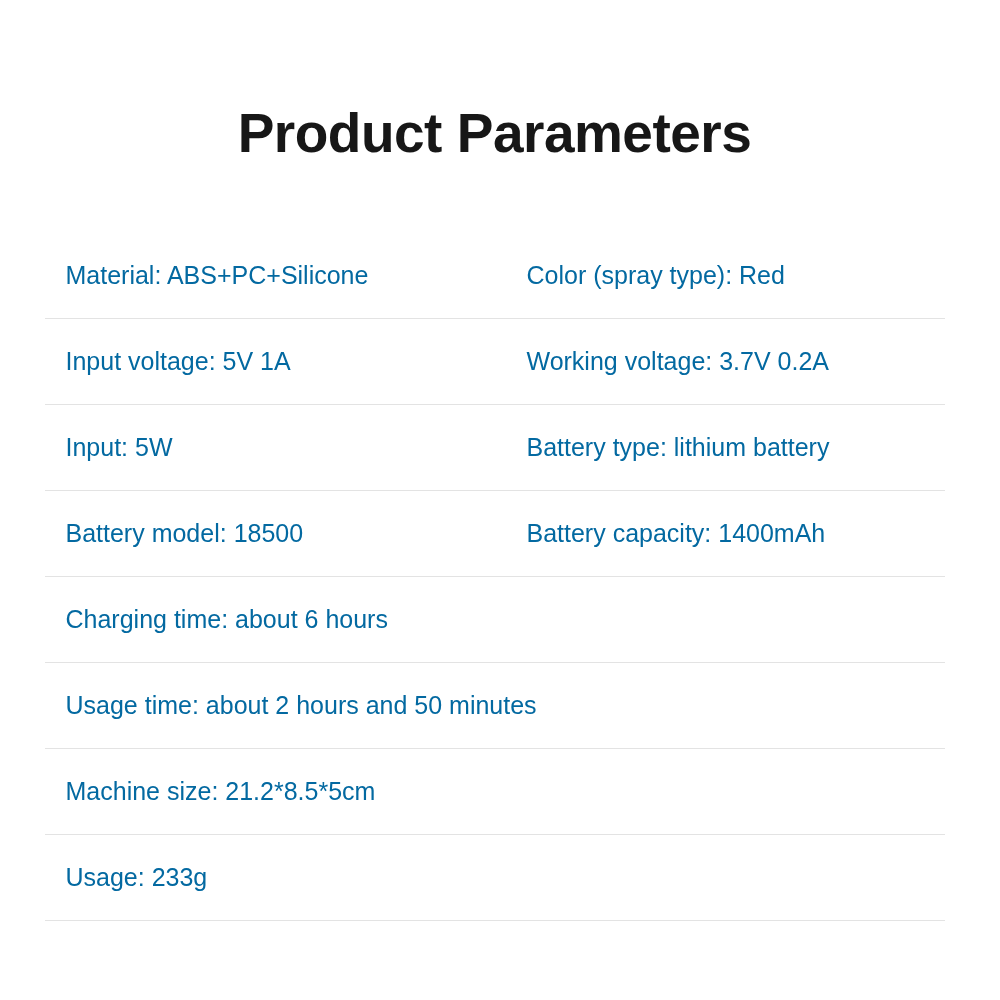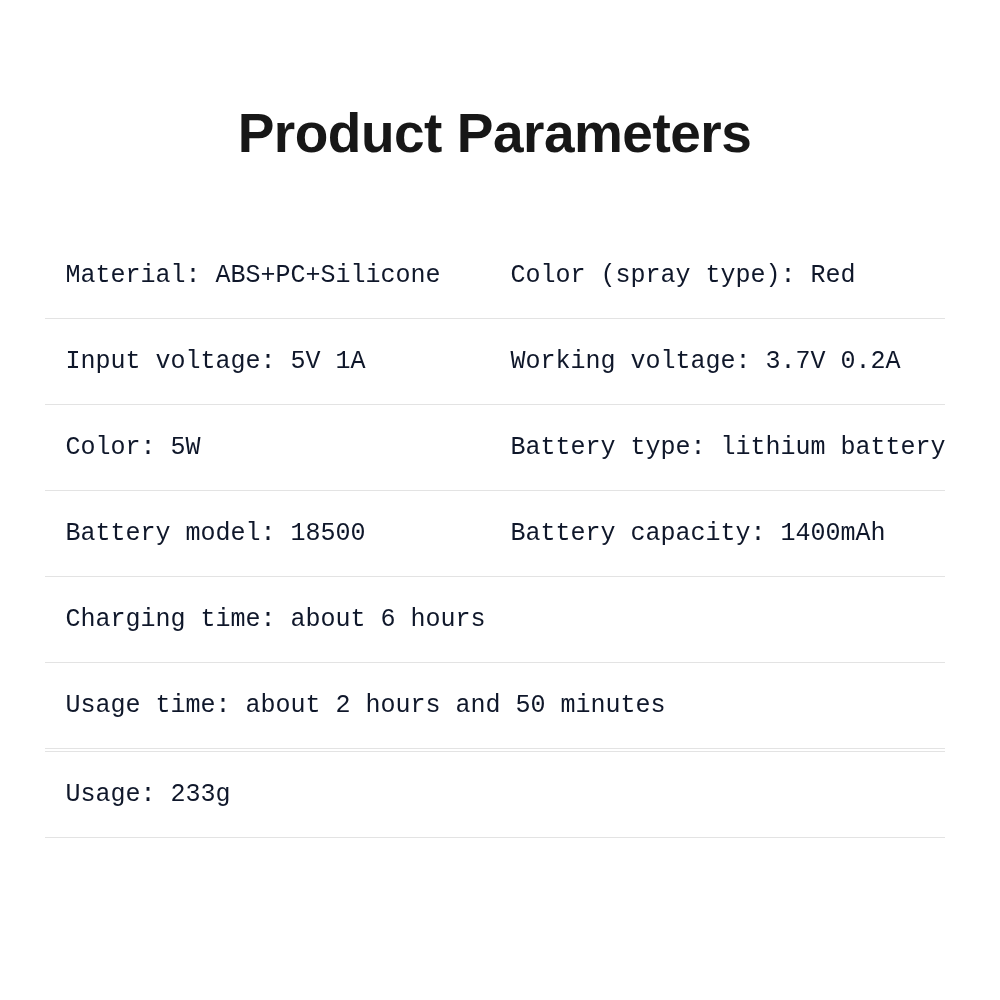--- a/index.html
+++ b/index.html
@@ -35,27 +35,26 @@
     margin-top: 70px;
     width: 900px;
     border-collapse: collapse;
   }
   .spec-row {
     height: 83px;
   }
   .spec-cell {
     font-size: 25px;
     font-weight: 400;
-    color: #0f172a;
+    color: #0369a1;
     vertical-align: middle;
     padding: 0 0 0 22px;
     width: 50%;
     box-sizing: border-box;
     white-space: nowrap;
-    font-family: Liberation Mono, monospace;
   }
   .spec-cell.right {
     padding-left: 32px;
   }
   .spec-cell.full {
     width: 100%;
   }
   .rule {
     height: 1px;
     background: #e3e3e3;
@@ -87,21 +86,21 @@
         <td class="spec-cell">Input voltage: 5V 1A</td>
         <td class="spec-cell right">Working voltage: 3.7V 0.2A</td>
       </tr>
       <tr>
         <td class="divider-cell" colspan="2">
             <div class="rule"></div>
           </td>
       </tr>
 
       <tr class="spec-row">
-        <td class="spec-cell">Color: 5W</td>
+        <td class="spec-cell">Input: 5W</td>
         <td class="spec-cell right">Battery type: lithium battery</td>
       </tr>
       <tr>
         <td class="divider-cell" colspan="2">
             <div class="rule"></div>
           </td>
       </tr>
 
       <tr class="spec-row">
         <td class="spec-cell">Battery model: 18500</td>
@@ -124,20 +123,23 @@
 
       <tr class="spec-row">
         <td class="spec-cell full" colspan="2">Usage time: about 2 hours and 50 minutes</td>
       </tr>
       <tr>
         <td class="divider-cell" colspan="2">
             <div class="rule"></div>
           </td>
       </tr>
 
+      <tr class="spec-row">
+        <td class="spec-cell full" colspan="2">Machine size: 21.2*8.5*5cm</td>
+      </tr>
       <tr>
         <td class="divider-cell" colspan="2">
             <div class="rule"></div>
           </td>
       </tr>
 
       <tr class="spec-row">
         <td class="spec-cell full" colspan="2">Usage: 233g</td>
       </tr>
       <tr>

